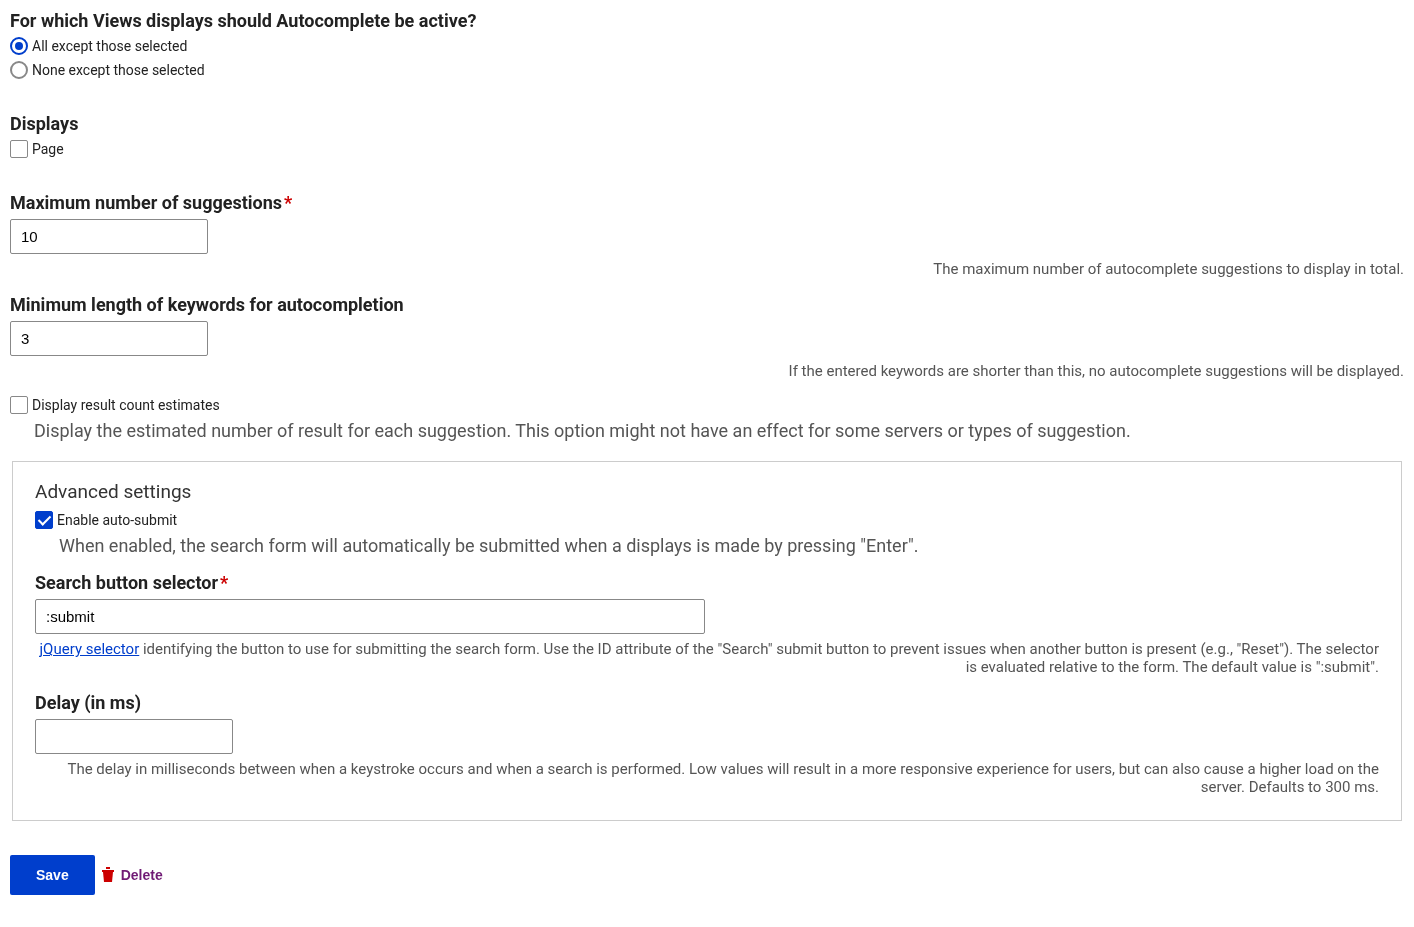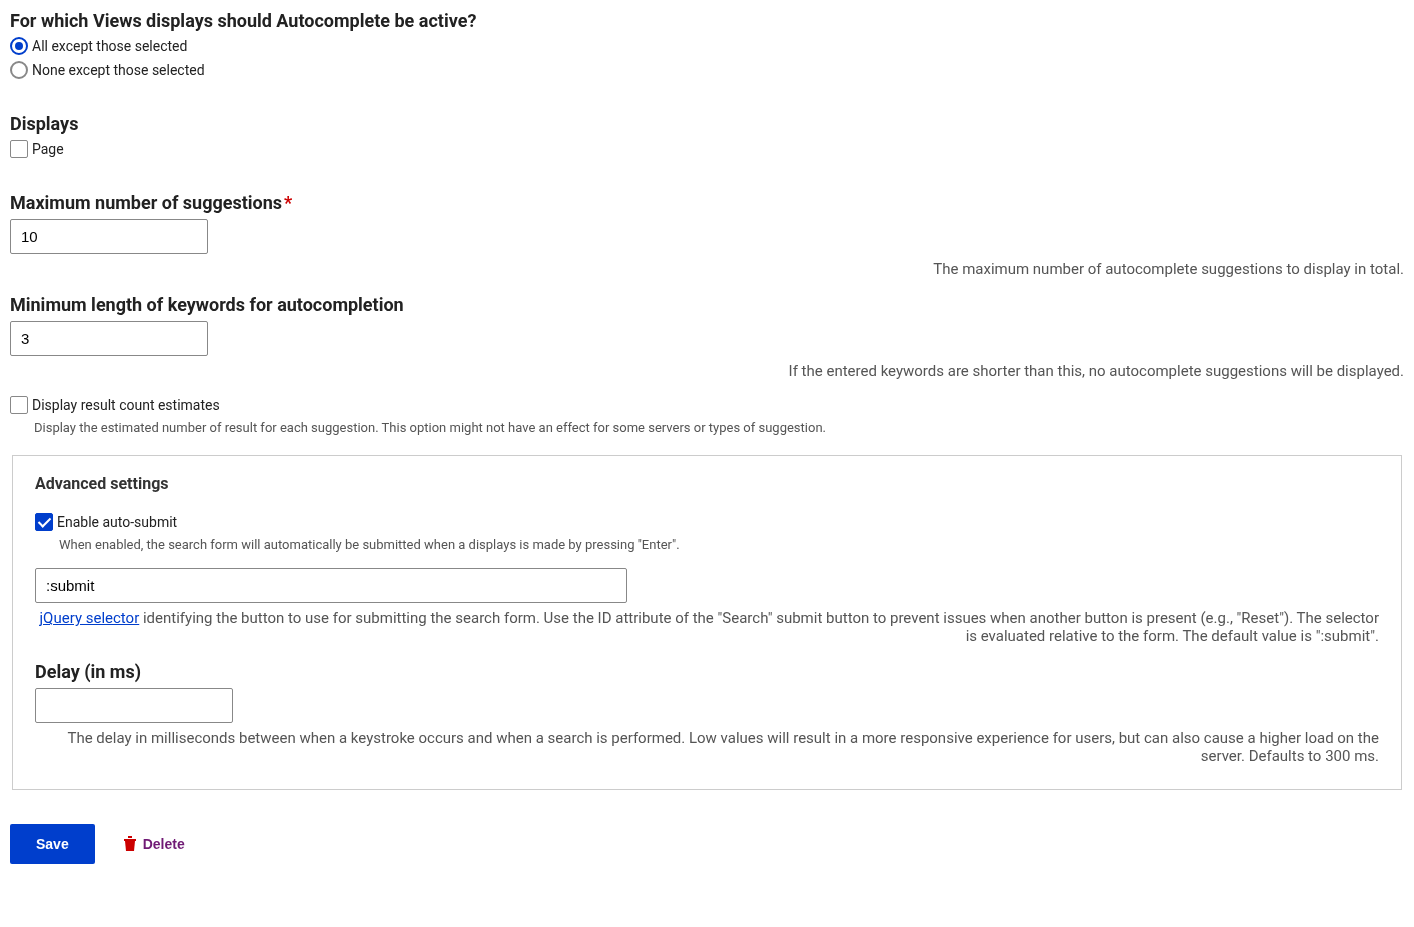--- a/index.html
+++ b/index.html
@@ -8,21 +8,21 @@
       font-size: 14px;
       color: #222;
       margin: 0;
       padding: 10px;
       background: #fff;
     }
     .form-item { margin-bottom: 16px; }
     .label-bold { font-weight: 700; font-size: 18px; color: #222; margin-bottom: 6px; display: block; }
     .required { color: #cc0000; margin-left: 2px; }
     .description { font-size: 15px; color: #555; margin-top: 6px; text-align: right; }
-    .indented-description { font-size: 13px; color: #555; margin-left: 24px; }
+    .indented-description { font-size: 18px; color: #555; margin-left: 24px; }
     
     .radio-option, .checkbox-option { display: flex; align-items: center; gap: 4px; margin-bottom: 6px; }
     .radio-option label, .checkbox-option label { font-size: 14px; color: #222; cursor: pointer; }
     
     input[type="radio"] {
       appearance: none;
       width: 18px; height: 18px;
       border: 2px solid #888;
       border-radius: 50%;
       position: relative;
@@ -66,32 +66,32 @@
       transform: rotate(45deg);
     }
     
     input[type="text"] {
       border: 1px solid #888;
       padding: 8px 10px;
       font-size: 15px;
       width: 198px;
       border-radius: 2px;
     }
-    input[type="text"].wide { width: 592px; }
+    input[type="text"].wide { width: 670px; }
     
     fieldset.advanced {
       border: 1px solid #ccc;
       padding: 18px 22px 24px;
       margin-top: 20px;
     }
-    .fieldset-legend { font-weight: 700; font-size: 16px; color: #333; margin-bottom: 20px; }
+    .fieldset-legend { font-weight: 400; font-size: 19px; color: #333; margin-bottom: 8px; }
     
     a.link { color: #003ecc; text-decoration: underline; }
     
-    .actions { margin-top: 34px; display: flex; align-items: center; gap: 22px; }
+    .actions { margin-top: 34px; display: flex; align-items: center; }
     .btn-save {
       background: #003ecc;
       color: #fff;
       border: none;
       font-weight: 700;
       padding: 12px 26px;
       font-size: 14px;
       cursor: pointer;
       border-radius: 2px;
     }
@@ -162,20 +162,21 @@
 
   <div class="form-item">
     <div class="checkbox-option">
       <input type="checkbox" checked="" style="">
       <label>Enable auto-submit</label>
     </div>
     <div class="indented-description">When enabled, the search form will automatically be submitted when a displays is made by pressing "Enter".</div>
   </div>
 
   <div class="form-item">
+    <span class="label-bold"><span>Search button selector</span><span class="required">*</span></span>
     <input type="text" class="wide" value=":submit" style="">
     <div class="description">
       <a href="#" class="link">jQuery selector</a><span> identifying the button to use for submitting the search form. Use the ID attribute of the "Search" submit button to prevent issues when another button is present (e.g., "Reset"). The selector is evaluated relative to the form. The default value is ":submit".</span>
     </div>
   </div>
 
   <div class="form-item" style="margin-bottom:0">
     <span class="label-bold">Delay (in ms)</span>
     <input type="text" value="" style="">
     <div class="description">The delay in milliseconds between when a keystroke occurs and when a search is performed. Low values will result in a more responsive experience for users, but can also cause a higher load on the server. Defaults to 300 ms.</div>

